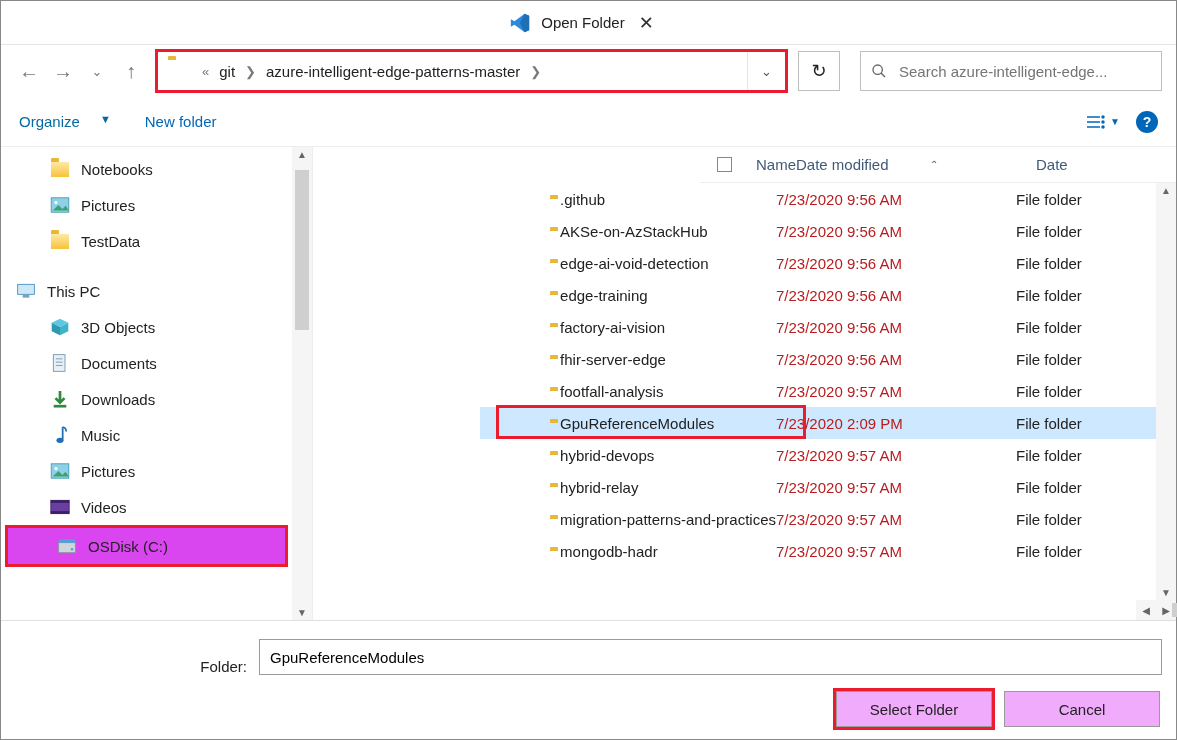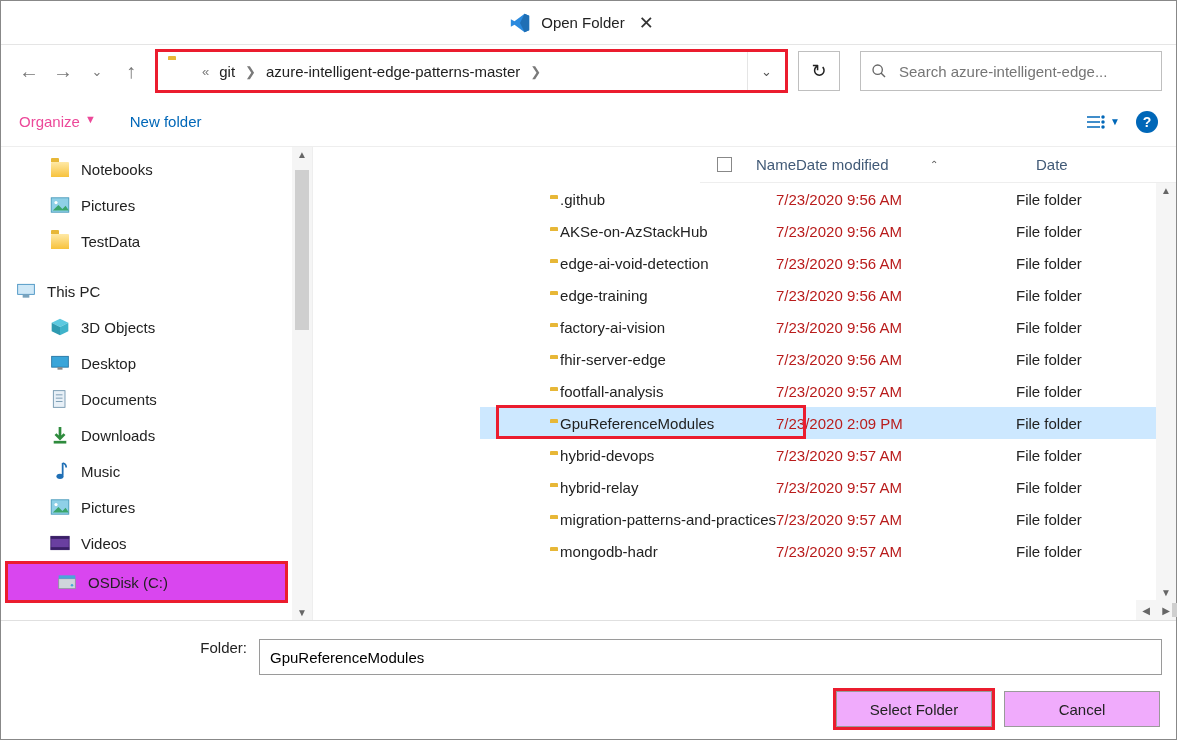--- a/index.html
+++ b/index.html
@@ -17,21 +17,21 @@
   .breadcrumb { display:flex; align-items:center; gap:4px; padding:0 10px; flex:1; }
   .bc-folder-icon { width:22px; height:22px; margin-right:2px; }
   .bc-separator { color:#7a7a7a; margin:0 6px; font-size:13px; }
   .bc-item { color:#222; }
   .bc-dropdown { width:38px; text-align:center; color:#555; font-size:13px; border-left:1px solid #e5e5e5; height:100%; display:flex; align-items:center; justify-content:center; }
   .refresh-btn { width:42px; height:40px; border:1px solid #bfbfbf; display:flex; align-items:center; justify-content:center; margin-left:6px; font-size:18px; }
   .search-box { width:302px; height:40px; border:1px solid #bfbfbf; margin-left:14px; display:flex; align-items:center; padding:0 10px; color:#666; gap:10px; }
   .search-box input { border:none; outline:none; flex:1; font-size:15px; color:#666; }
   .toolrow { height:50px; display:flex; align-items:center; justify-content:space-between; padding:0 18px; border-bottom:1px solid #eee; }
   .toolrow-left { display:flex; align-items:center; gap:34px; }
-  .organize { color:#ec4899; display:flex; align-items:flex-start; gap:5px; }
+  .organize { color:#0369a1; display:flex; align-items:flex-start; gap:20px; }
   .newfolder { color:#0067b8; }
   .toolrow-right { display:flex; align-items:center; gap:16px; }
   .view-icon { color:#0067b8; display:flex; align-items:center; gap:4px; font-size:13px; }
   .help-icon { width:22px; height:22px; border-radius:50%; background:#0067b8; color:#fff; display:flex; align-items:center; justify-content:center; font-weight:bold; font-size:14px; }
   .body-area { flex:1; display:flex; min-height:0; }
   .sidebar { width:312px; border-right:1px solid #eee; display:flex; }
   .sidebar-tree { flex:1; overflow:hidden; padding-top:4px; }
   .tree-item { display:flex; align-items:center; height:36px; padding-left:48px; gap:10px; }
   .tree-item.level1 { padding-left:14px; }
   .tree-item.thispc { margin-top:14px; }
@@ -59,21 +59,21 @@
   .fr-date { width:240px; color:#b91c1c; }
   .fr-type { width:140px; color:#222; }
   .file-row.selected { background:#cde8ff; }
   .row-hl { position:absolute; border:3px solid #eb1c2e; pointer-events:none; }
   .file-scroll-v { width:20px; background:#f5f5f5; display:flex; flex-direction:column; align-items:center; }
   .file-scroll-h { height:20px; background:#f5f5f5; display:flex; align-items:center; margin:0 0 0 0; }
   .file-scroll-h .harrow { width:20px; text-align:center; font-size:10px; color:#666; }
   .file-scroll-h .htrack { flex:1; height:14px; background:#f5f5f5; position:relative; }
   .file-scroll-h .hthumb { position:absolute; left:16px; width:560px; top:0; bottom:0; background:#cfcfcf; }
   .footer { border-top:1px solid #e0e0e0; padding:18px 14px 12px 14px; display:flex; flex-direction:column; gap:16px; }
-  .folder-input-row { display:flex; align-items:flex-start; gap:12px; padding-left:176px; }
+  .folder-input-row { display:flex; align-items:flex-end; gap:12px; padding-left:176px; }
   .folder-label { width:56px; text-align:right; }
   .folder-input { flex:1; height:36px; border:1px solid #9a9a9a; padding:0 10px; font-size:15px; }
   .btn-row { display:flex; justify-content:flex-end; gap:12px; padding-right:2px; }
   .btn { width:156px; height:36px; border:1px solid #9a9a9a; background:#f0abfc; display:flex; align-items:center; justify-content:center; font-size:15px; }
   .btn-hl { outline:3px solid #eb1c2e; outline-offset:0; }
   svg { display:block; }
 </style>
 </head>
 <body>
 
@@ -188,29 +188,20 @@
               <svg width="20" height="20" viewBox="0 0 24 24">
                 <path d="M12 2 L22 7 L12 12 L2 7 Z" fill="#5cc9e0"></path>
                 <path d="M2 7 L12 12 V22 L2 17 Z" fill="#2e9ab0"></path>
                 <path d="M22 7 L12 12 V22 L22 17 Z" fill="#3fb3ca"></path>
               </svg>
             </span>
       <span>3D Objects</span>
           </div>
           <div class="tree-item">
       <span class="icon">
-              <svg width="20" height="18" viewBox="0 0 24 20">
-                <rect x="2" y="2" width="20" height="13" fill="#3aa5d9" stroke="#1f6f9e"></rect>
-                <rect x="9" y="15" width="6" height="3" fill="#888"></rect>
-              </svg>
-            </span>
-      <span>Desktop</span>
-          </div>
-          <div class="tree-item">
-      <span class="icon">
               <svg width="18" height="20" viewBox="0 0 20 24">
                 <rect x="2" y="2" width="14" height="20" fill="#e8f0f7" stroke="#6a8fa8"></rect>
                 <line x1="5" y1="7" x2="13" y2="7" stroke="#6a8fa8"></line>
                 <line x1="5" y1="11" x2="13" y2="11" stroke="#6a8fa8"></line>
                 <line x1="5" y1="15" x2="13" y2="15" stroke="#6a8fa8"></line>
               </svg>
             </span>
       <span>Documents</span>
           </div>
           <div class="tree-item">

